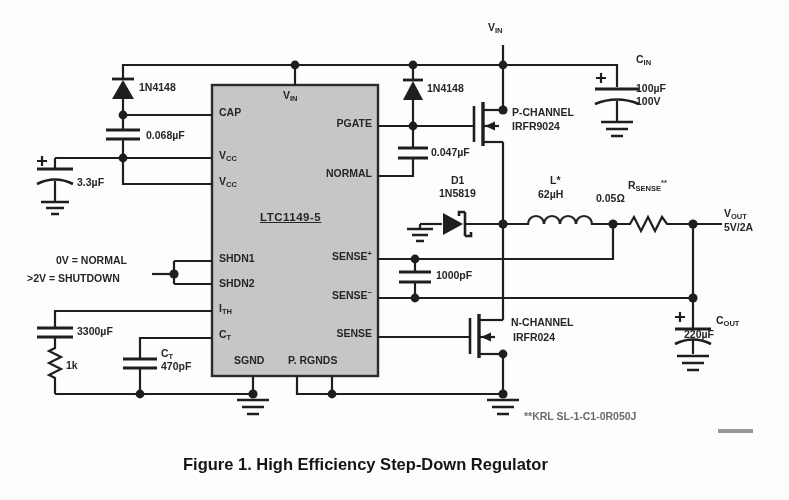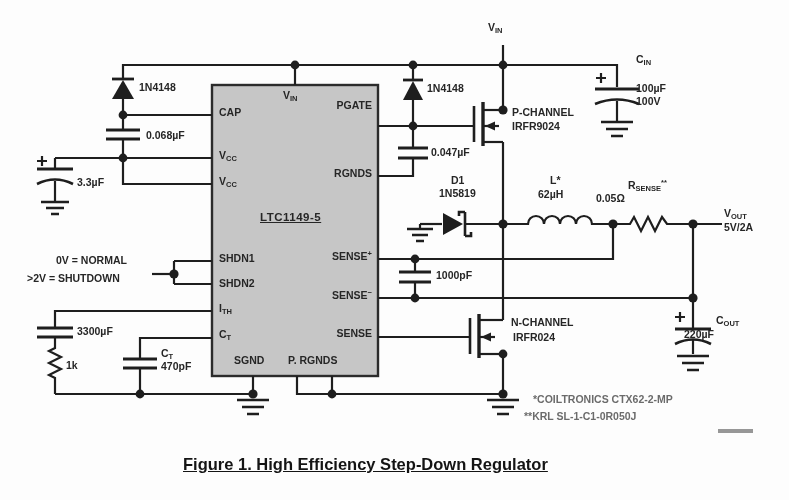--- a/index.html
+++ b/index.html
@@ -20,21 +20,21 @@
   .icbody{fill:var(--ic-fill);stroke:var(--ic-border);stroke-width:2.4;}
   .dashmark{fill:var(--dash);stroke:none;}
   .lbl{
     position:absolute;white-space:nowrap;color:var(--text);
     font-weight:bold;font-size:10.5px;line-height:1.1;
   }
   .lbl .sub{font-size:7.5px;vertical-align:-2px;text-align:right;}
   .lbl .sup{font-size:7.5px;vertical-align:3.5px;}
   .icname{font-size:11.5px;letter-spacing:.5px;text-decoration:underline;}
   .note{color:var(--note);font-size:10.5px;}
-  .caption{font-size:16.5px;color:#141414;text-decoration:underline;}
+  .caption{font-size:16.5px;color:#141414;}
 </style>
 </head>
 <body>
 
 <div class="stage">
 
   <svg width="789" height="500" viewBox="0 0 789 500">
 
     <rect class="icbody" x="212" y="85" width="166" height="291"></rect>
 
@@ -212,27 +212,26 @@
   <div class="lbl" style="left:161px;top:361px"><span>470pF</span></div>
 
   <div class="lbl" style="left:283px;top:90px"><span>V</span><span class="sub">IN</span></div>
   <div class="lbl" style="left:219px;top:107px"><span>CAP</span></div>
   <div class="lbl" style="left:219px;top:150px"><span>V</span><span class="sub">CC</span></div>
   <div class="lbl" style="left:219px;top:176px"><span>V</span><span class="sub">CC</span></div>
   <div class="lbl" style="left:219px;top:253px"><span>SHDN1</span></div>
   <div class="lbl" style="left:219px;top:278px"><span>SHDN2</span></div>
   <div class="lbl" style="left:219px;top:303px"><span>I</span><span class="sub">TH</span></div>
   <div class="lbl" style="left:219px;top:329px"><span>C</span><span class="sub">T</span></div>
-  <div class="lbl" style="right:417px;top:100px"><span>PGATE</span></div>
-  <div class="lbl" style="right:417px;top:168px"><span>RGNDS</span></div>
+  <div class="lbl" style="right:417px;top:118px"><span>PGATE</span></div>
+  <div class="lbl" style="right:417px;top:168px"><span>NORMAL</span></div>
   <div class="lbl" style="right:417px;top:250px"><span>SENSE</span><span class="sup">+</span></div>
   <div class="lbl" style="right:417px;top:289px"><span>SENSE</span><span class="sup">−</span></div>
   <div class="lbl" style="right:417px;top:328px"><span>SENSE</span></div>
   <div class="lbl" style="left:234px;top:355px"><span>SGND</span></div>
   <div class="lbl" style="left:288px;top:355px"><span>P. RGNDS</span></div>
   <div class="lbl icname" style="left:260px;top:211px"><span>LTC1149-5</span></div>
 
-  <div class="lbl note" style="left:533px;top:394px"><span>*COILTRONICS CTX62-2-MP</span></div>
   <div class="lbl note" style="left:524px;top:411px"><span>**KRL SL-1-C1-0R050J</span></div>
 
   <div class="lbl caption" style="left:183px;top:455px"><span>Figure 1. High Efficiency Step-Down Regulator</span></div>
 
 </div>
 
 </body></html>

